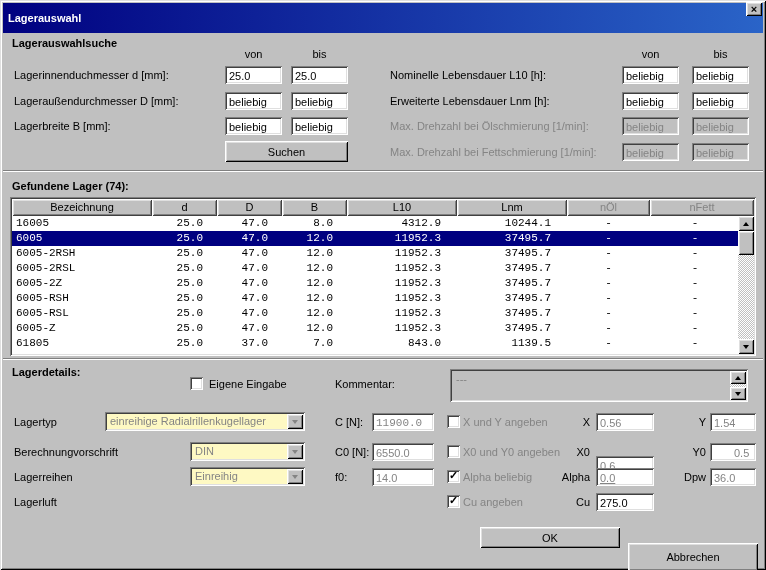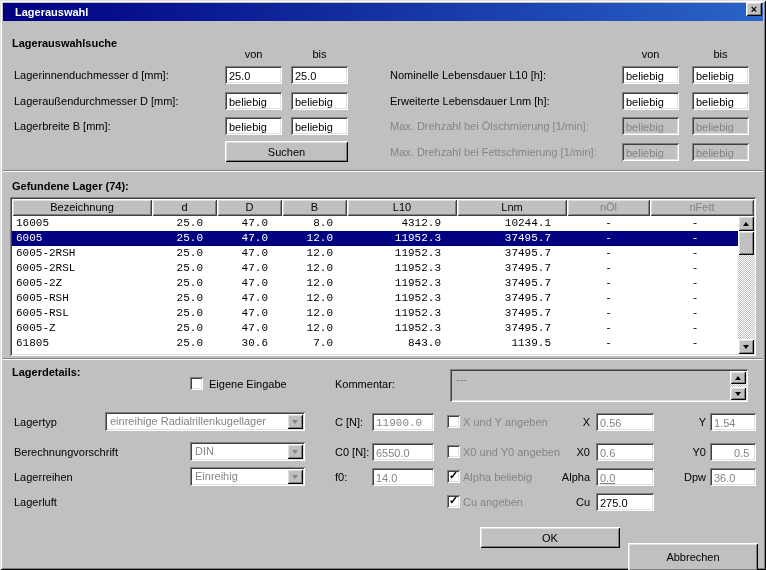--- a/index.html
+++ b/index.html
@@ -2,22 +2,22 @@
 <html><head>
 <meta charset="utf-8">
 <style>
   *{margin:0;padding:0;box-sizing:border-box}
   html,body{width:766px;height:570px}
   body{position:relative;background:#c0c0c0;font:11px "Liberation Sans",sans-serif;overflow:hidden}
 
   .window{position:absolute;inset:0;background:#c0c0c0;
     box-shadow:inset 1px 1px 0 #dfdfdf,inset -1px -1px 0 #000,inset 2px 2px 0 #fff,inset -2px -2px 0 #808080}
 
-  .titlebar{position:absolute;left:3px;top:3px;right:3px;height:18px;
-    background:linear-gradient(90deg,#000080,#2a64c8);display:flex;align-items:center;padding-left:12px}
+  .titlebar{position:absolute;left:3px;top:3px;right:3px;height:30px;
+    background:linear-gradient(90deg,#000080,#2a64c8);display:flex;align-items:center;padding-left:5px}
   .title{color:#fff;font-weight:bold;font-size:11px}
   .closebtn{position:absolute;right:4px;top:2px;width:16px;height:14px;background:#c0c0c0;border:0;padding:0;
     box-shadow:inset 1px 1px 0 #fff,inset -1px -1px 0 #000,inset 2px 2px 0 #dfdfdf,inset -2px -2px 0 #808080;
     font:bold 11px "Liberation Sans",sans-serif;line-height:12px;text-align:center;cursor:default}
 
   .label{position:absolute;white-space:nowrap;color:#000;line-height:13px}
   .bold{font-weight:bold}
   .gray{color:#848484}
   .center{text-align:center}
   .right{text-align:right}
@@ -61,21 +61,21 @@
   .tri{display:block;width:0;height:0}
   .tri-up{border-left:3px solid transparent;border-right:3px solid transparent;border-bottom:4px solid #000}
   .tri-down{border-left:3px solid transparent;border-right:3px solid transparent;border-top:4px solid #000}
 
   .cb{position:absolute;width:13px;height:13px;background:#fff;
     box-shadow:inset 1px 1px 0 #808080,inset -1px -1px 0 #fff,inset 2px 2px 0 #404040,inset -2px -2px 0 #dfdfdf}
   .cb.checked::after{content:"✓";position:absolute;left:2px;top:-1px;font:bold 11px "Liberation Sans",sans-serif;color:#000}
 
   .combo{position:absolute;height:19px;background:#fff;
     box-shadow:inset 1px 1px 0 #808080,inset -1px -1px 0 #fff,inset 2px 2px 0 #404040,inset -2px -2px 0 #dfdfdf}
-  .combo.dis{background:#ffffff}
+  .combo.dis{background:#fef9c3}
   .combo-text{position:absolute;left:5px;top:3px;right:20px;white-space:nowrap;overflow:hidden;color:#000}
   .combo.dis .combo-text{color:#848484}
   .combo-btn{position:absolute;right:2px;top:2px;width:16px;height:15px;background:#c0c0c0;display:flex;align-items:center;justify-content:center;
     box-shadow:inset 1px 1px 0 #fff,inset -1px -1px 0 #000,inset 2px 2px 0 #dfdfdf,inset -2px -2px 0 #808080}
   .combo.dis .tri-down{border-top-color:#848484}
 
   .comment{position:absolute;background:#c0c0c0;
     box-shadow:inset 1px 1px 0 #808080,inset -1px -1px 0 #fff,inset 2px 2px 0 #404040,inset -2px -2px 0 #dfdfdf}
   .comment-text{position:absolute;left:6px;top:4px;color:#848484}
   .mini-sb{position:absolute;right:2px;top:2px;bottom:2px;width:16px;
@@ -223,21 +223,21 @@
           <div class="td c2">47.0</div>
           <div class="td c3">12.0</div>
           <div class="td c4">11952.3</div>
           <div class="td c5">37495.7</div>
           <div class="td c6">-</div>
           <div class="td c7">-</div>
         </div>
         <div class="trow">
           <div class="td c0">61805</div>
           <div class="td c1">25.0</div>
-          <div class="td c2">30.6</div>
+          <div class="td c2">37.0</div>
           <div class="td c3">7.0</div>
           <div class="td c4">843.0</div>
           <div class="td c5">1139.5</div>
           <div class="td c6">-</div>
           <div class="td c7">-</div>
         </div>
       </div>
     <div class="vsb">
       <div class="sb-btn sb-up">
           <span class="tri tri-up"></span>
@@ -290,21 +290,21 @@
     <span class="combo-text">DIN</span>
     <span class="combo-btn">
         <span class="tri tri-down"></span>
       </span>
   </div>
   <div class="label" style="left:335px;top:446px">C0 [N]:</div>
   <input class="tb ro" style="left: 372px; top: 443px; width: 62px;" value="6550.0">
   <span class="cb" style="left:447px;top:445px"></span>
   <div class="label gray" style="left:463px;top:446px">X0 und Y0 angeben</div>
   <div class="label right" style="left:556px;top:446px;width:34px">X0</div>
-  <input class="tb ro" style="left: 596px; top: 443px; width: 58px;" value="0.6">
+  <input class="tb ro" style="left: 596px; top: 456px; width: 58px;" value="0.6">
   <div class="label right" style="left:672px;top:446px;width:34px">Y0</div>
   <input class="tb ro" style="left: 710px; top: 443px; width: 46px; padding-left: 24px;" value="0.5">
 
   <div class="label" style="left:14px;top:471px">Lagerreihen</div>
   <div class="combo dis" style="left:190px;top:467px;width:115px">
     <span class="combo-text">Einreihig</span>
     <span class="combo-btn">
         <span class="tri tri-down"></span>
       </span>
   </div>

